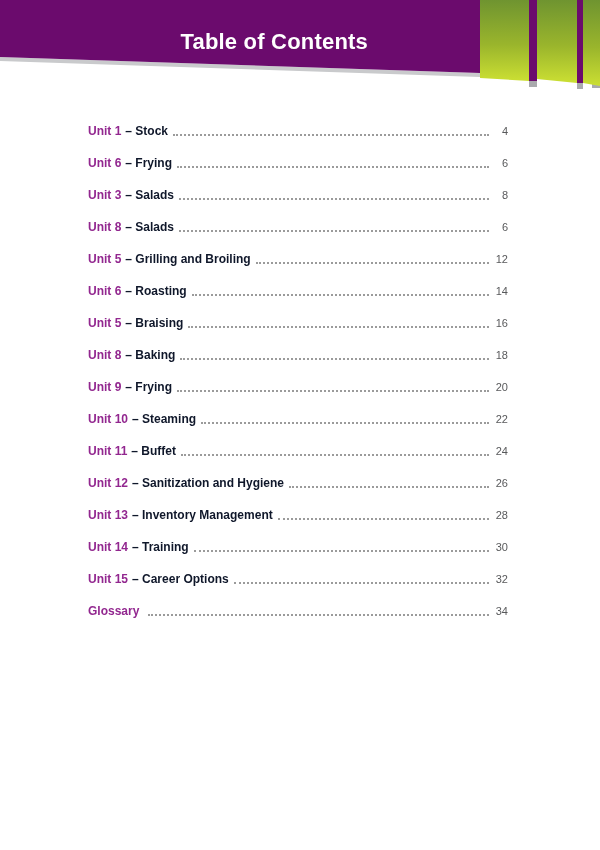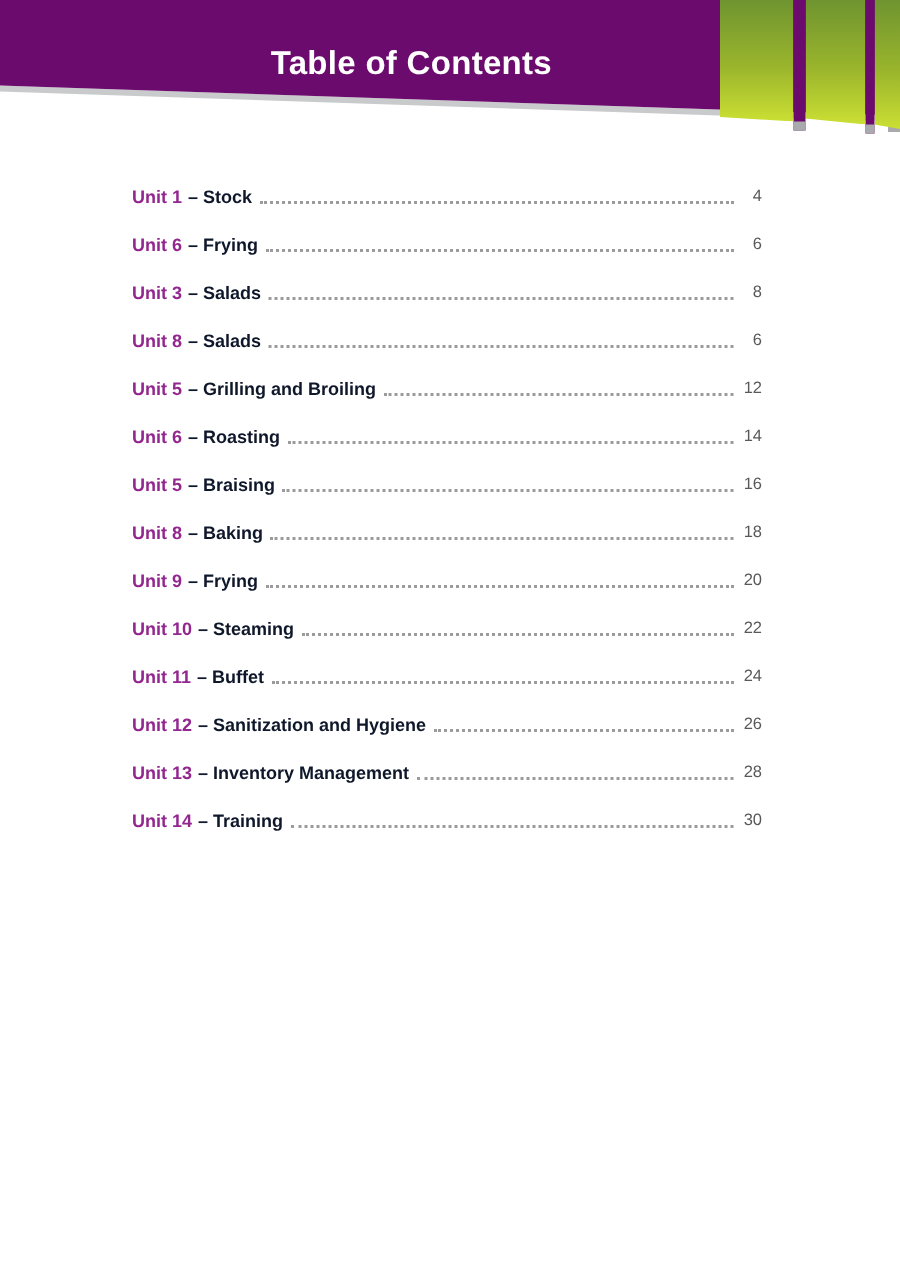--- a/index.html
+++ b/index.html
@@ -180,14 +180,26 @@
     <span class="toc-page">28</span>
   </div>
 
   <div class="toc-row">
     <span class="toc-unit">Unit 14</span>
     <span class="toc-title">– Training</span>
     <span class="toc-leader"></span>
     <span class="toc-page">30</span>
   </div>
 
-
+  <div class="toc-row">
+    <span class="toc-unit">Unit 15</span>
+    <span class="toc-title">– Career Options</span>
+    <span class="toc-leader"></span>
+    <span class="toc-page">32</span>
+  </div>
+
+  <div class="toc-row">
+    <span class="toc-unit">Glossary</span>
+    <span class="toc-title"></span>
+    <span class="toc-leader"></span>
+    <span class="toc-page">34</span>
+  </div>
 </div>
 
 </body></html>

